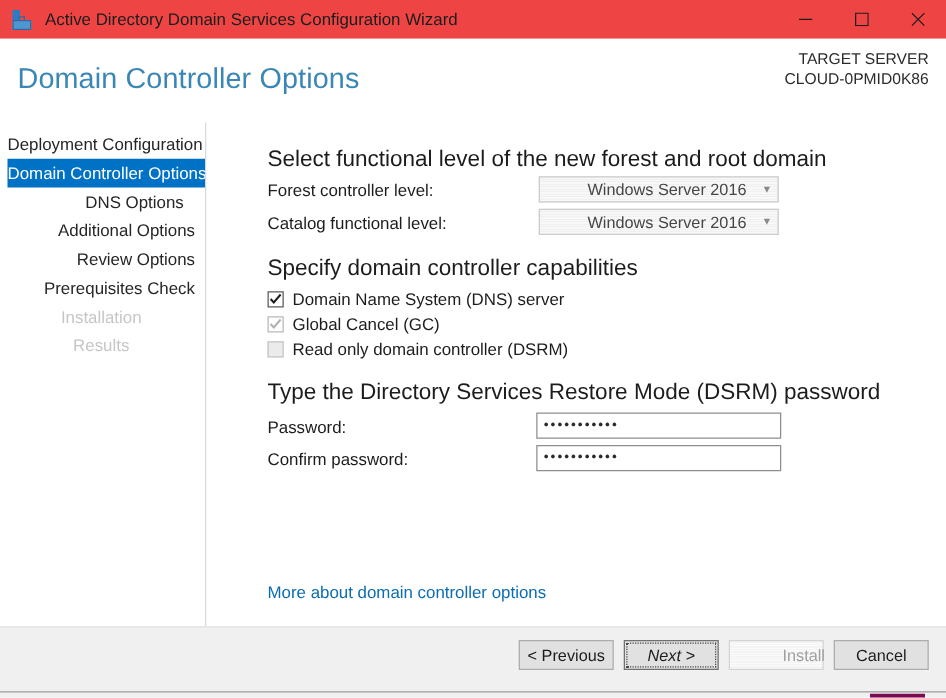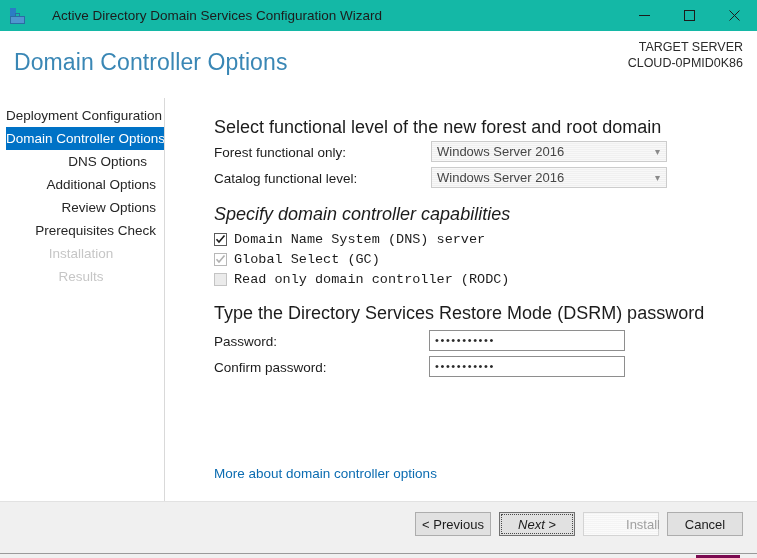--- a/index.html
+++ b/index.html
@@ -20,24 +20,23 @@
     width: 757px;
     height: 558px;
     background: #ffffff;
     box-sizing: border-box;
   }
 
   
   .titlebar {
     position: relative;
     height: 31px;
-    background: #14b8a6;
-    display: flex;
-    align-items: center;
-    gap: 16px;
+    background: #ef4444;
+    display: flex;
+    align-items: center;
   }
   .title-icon {
     margin-left: 9px;
     width: 18px;
     height: 18px;
     position: relative;
     flex: none;
   }
   .title-icon .ic-top {
     position: absolute;
@@ -175,30 +174,31 @@
   }
   .field-label {
     position: absolute;
     font-size: 13.5px;
     color: #1c1c1c;
     white-space: nowrap;
   }
 
   .combo {
     position: absolute;
-    width: 236px;
+    width: 192px;
     height: 21px;
     background: #f0f0f0;
     border: 1px solid #cccccc;
     box-sizing: border-box;
     display: flex;
     align-items: center;
     cursor: default;
     background-image:
       repeating-linear-gradient(0deg, rgba(255,255,255,.55) 0 1px, rgba(0,0,0,0) 1px 2px);
+    padding-left: 33px;
   }
   .combo-text {
     padding-left: 5px;
     font-size: 13px;
     color: #464646;
     white-space: nowrap;
     flex: 1;
     overflow: hidden;
   }
   .combo-arrow {
@@ -237,21 +237,20 @@
     background: #ebebeb;
   }
   .cbox svg {
     position: absolute;
     left: 0; top: 0;
   }
   .cb-label {
     margin-left: 7px;
     font-size: 13.5px;
     color: #1c1c1c;
-    font-family: Liberation Mono, monospace;
   }
 
   .pwbox {
     position: absolute;
     width: 196px;
     height: 21px;
     background: #ffffff;
     border: 1px solid #8e8e8e;
     box-sizing: border-box;
     display: flex;
@@ -397,55 +396,55 @@
       <div class="nav-item">Review Options</div>
       <div class="nav-item">Prerequisites Check</div>
       <div class="nav-item disabled">Installation</div>
       <div class="nav-item disabled">Results</div>
     </div>
 
     <div class="pane">
 
       <div class="section-head" style="left:16px; top:19px;">Select functional level of the new forest and root domain</div>
 
-      <div class="field-label" style="left:16px; top:47px;">Forest functional only:</div>
+      <div class="field-label" style="left:16px; top:47px;">Forest controller level:</div>
       <div class="combo" style="left:233px; top:43px;">
         <span class="combo-text">Windows Server 2016</span>
         <span class="combo-arrow">▾</span>
       </div>
 
       <div class="field-label" style="left:16px; top:73px;">Catalog functional level:</div>
       <div class="combo" style="left:233px; top:69px;">
         <span class="combo-text">Windows Server 2016</span>
         <span class="combo-arrow">▾</span>
       </div>
 
-      <div class="section-head" style="left:16px; top:106px;font-style:italic;">Specify domain controller capabilities</div>
+      <div class="section-head" style="left:16px; top:106px;">Specify domain controller capabilities</div>
 
       <div class="cbrow" style="left:16px; top:132px;">
         <span class="cbox">
           <svg width="11" height="11" viewBox="0 0 11 11" aria-hidden="true">
             <path d="M1.5 5.2 L4 8 L9.5 1.6" stroke="#1c1c1c" stroke-width="1.6" fill="none"></path>
           </svg>
         </span>
         <span class="cb-label">Domain Name System (DNS) server</span>
       </div>
 
       <div class="cbrow" style="left:16px; top:152px;">
         <span class="cbox dim">
           <svg width="11" height="11" viewBox="0 0 11 11" aria-hidden="true">
             <path d="M1.5 5.2 L4 8 L9.5 1.6" stroke="#b0b0b0" stroke-width="1.6" fill="none"></path>
           </svg>
         </span>
-        <span class="cb-label">Global Select (GC)</span>
+        <span class="cb-label">Global Cancel (GC)</span>
       </div>
 
       <div class="cbrow" style="left:16px; top:172px;">
         <span class="cbox dimfill"></span>
-        <span class="cb-label">Read only domain controller (RODC)</span>
+        <span class="cb-label">Read only domain controller (DSRM)</span>
       </div>
 
       <div class="section-head" style="left:16px; top:205px;">Type the Directory Services Restore Mode (DSRM) password</div>
 
       <div class="field-label" style="left:16px; top:236px;">Password:</div>
       <div class="pwbox" style="left:231px; top:232px;">
         <span class="pwdots">•••••••••••</span>
       </div>
 
       <div class="field-label" style="left:16px; top:262px;">Confirm password:</div>

